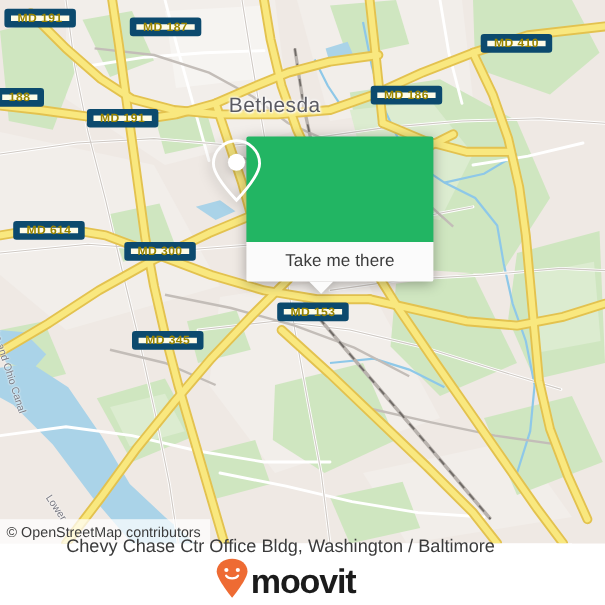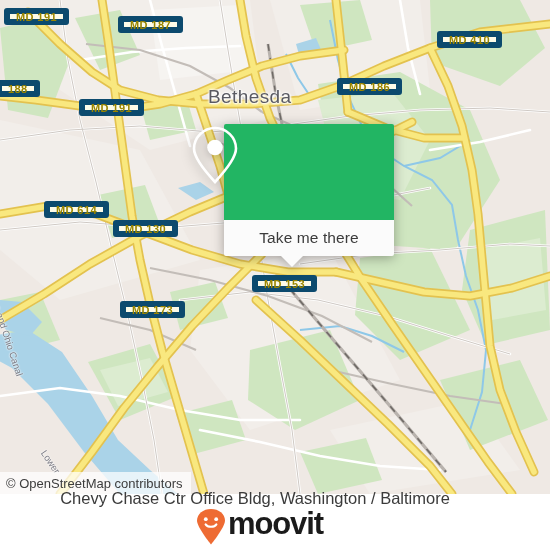--- a/index.html
+++ b/index.html
@@ -57,21 +57,21 @@
     width:0;height:0;border-left:11px solid transparent;border-right:11px solid transparent;
     border-top:11px solid #fbfbfb;
   }
 
   
   .bottombar{
     position:absolute;left:0;top:494px;width:520px;height:56px;background:#ffffff;
     display:flex;align-items:center;justify-content:flex-end;padding-right:10px;box-sizing:border-box;flex-direction:column;
   }
   .place-title{font-size:16.5px;color:#3b3b3b;white-space:nowrap;letter-spacing:0px;}
-  .moovit-logo{display:flex;margin-left:8px;}
+  .moovit-logo{display:flex;align-items:center;margin-left:8px;}
   .moovit-word{font-size:31px;font-weight:bold;color:#1b1b1b;letter-spacing:-1.1px;line-height:1;margin-left:1px;}
 </style>
 </head>
 <body>
 
 <div id="app">
 
   <div class="map">
     <svg width="550" height="494" viewBox="0 0 550 494">
       <defs>
@@ -208,24 +208,24 @@
 
     <div class="path-label" style="left:-4px;top:284px;transform:rotate(72deg);transform-origin:left top;">peake and Ohio Canal</div>
     <div class="path-label" style="left:48px;top:448px;transform:rotate(56deg);transform-origin:left top;">Lower</div>
 
     <div class="shield" style="left:4px;top:8px;">MD 191</div>
     <div class="shield" style="left:118px;top:16px;">MD 187</div>
     <div class="shield" style="left:437px;top:31px;text-align:right;">MD 410</div>
     <div class="shield" style="left:-4px;top:80px;">188</div>
     <div class="shield" style="left:337px;top:78px;text-align:right;">MD 186</div>
     <div class="shield" style="left:79px;top:99px;">MD 191</div>
-    <div class="shield" style="left:12px;top:201px;margin-left:32px;">MD 614</div>
-    <div class="shield" style="left:113px;top:220px;">MD 130</div>
+    <div class="shield" style="left:12px;top:201px;">MD 614</div>
+    <div class="shield" style="left:113px;top:220px;">MD 300</div>
     <div class="shield" style="left:252px;top:275px;">MD 153</div>
-    <div class="shield" style="left:120px;top:301px;">MD 173</div>
+    <div class="shield" style="left:120px;top:301px;">MD 345</div>
 
     <div class="attribution">© OpenStreetMap contributors</div>
 
     <div class="callout">
       <div class="callout-top">
         <span>
           <svg width="50" height="62" viewBox="0 0 50 62" fill="none">
             <path d="M25 4 C13.4 4 4 13.3 4 24.6 C4 33 12 44 25 58 C38 44 46 33 46 24.6 C46 13.3 36.6 4 25 4 Z" stroke="#ffffff" stroke-width="2.6" fill="none"></path>
             <circle cx="25" cy="23.5" r="7.8" fill="#ffffff"></circle>
           </svg>

